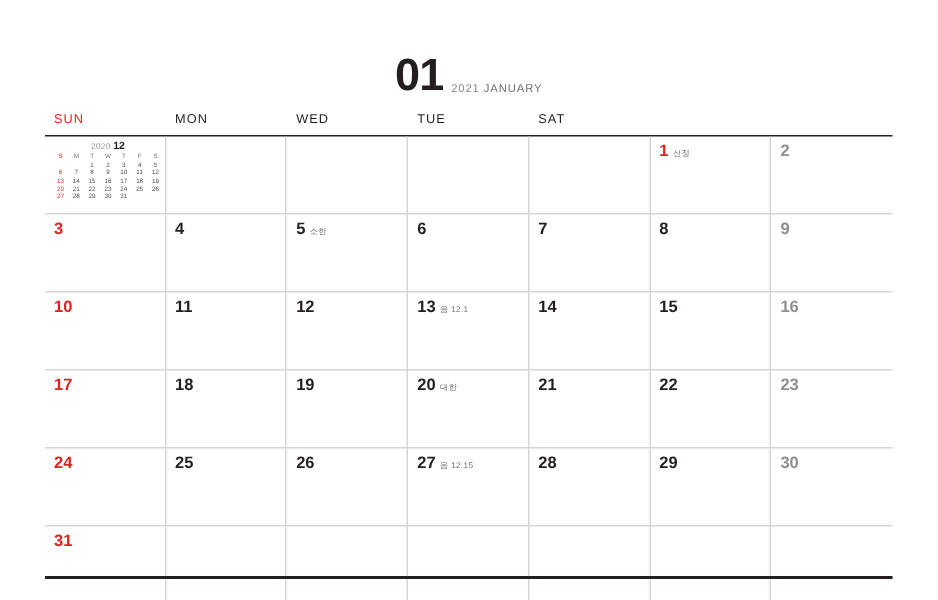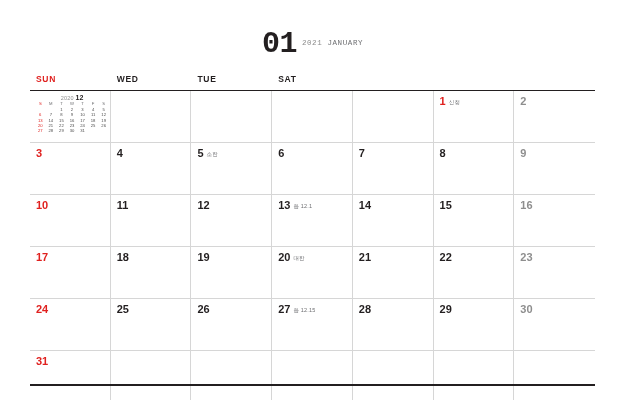--- a/index.html
+++ b/index.html
@@ -22,23 +22,22 @@
   }
 
   
   .header {
     position: absolute;
     left: 0;
     top: 22px;
     width: 625px;
     height: 44px;
     display: flex;
-    align-items: center;
+    align-items: flex-end;
     justify-content: center;
-    font-family: Liberation Mono, monospace;
   }
   .month-number {
     font-size: 30px;
     font-weight: bold;
     letter-spacing: -0.5px;
     line-height: 1;
     color: #231f20;
   }
   .month-meta {
     font-size: 7.5px;
@@ -56,21 +55,21 @@
     top: 70px;
     width: 565px;
   }
   .weekdays {
     display: grid;
     grid-template-columns: repeat(7, 1fr);
     border-bottom: 1.6px solid #231f20;
   }
   .weekday {
     font-size: 8.5px;
-    font-weight: bold;
+    font-weight: normal;
     letter-spacing: 0.7px;
     padding: 4px 0 6px 6px;
     color: #231f20;
   }
   .weekday.sun { color: #e0211f; }
   .weekday.sat { color: #231f20; }
 
   .weeks {
     display: grid;
     grid-template-columns: repeat(7, 1fr);
@@ -173,20 +172,21 @@
     <div class="month-number">01</div>
     <div class="month-meta">
       <span class="yr">2021</span>
       <span>JANUARY</span>
     </div>
   </div>
 
   <div class="calendar">
     <div class="weekdays">
         <div class="weekday sun">SUN</div>
+        <div class="weekday ">MON</div>
         <div class="weekday ">WED</div>
         <div class="weekday ">TUE</div>
         <div class="weekday sat">SAT</div>
       </div>
     <div class="weeks">
         <div class="day-cell empty">
           <div class="mini-wrap">
             <div class="mini">
               <div class="mini-title"><span>2020</span> <b>12</b></div>
               <table class="mini-table">

